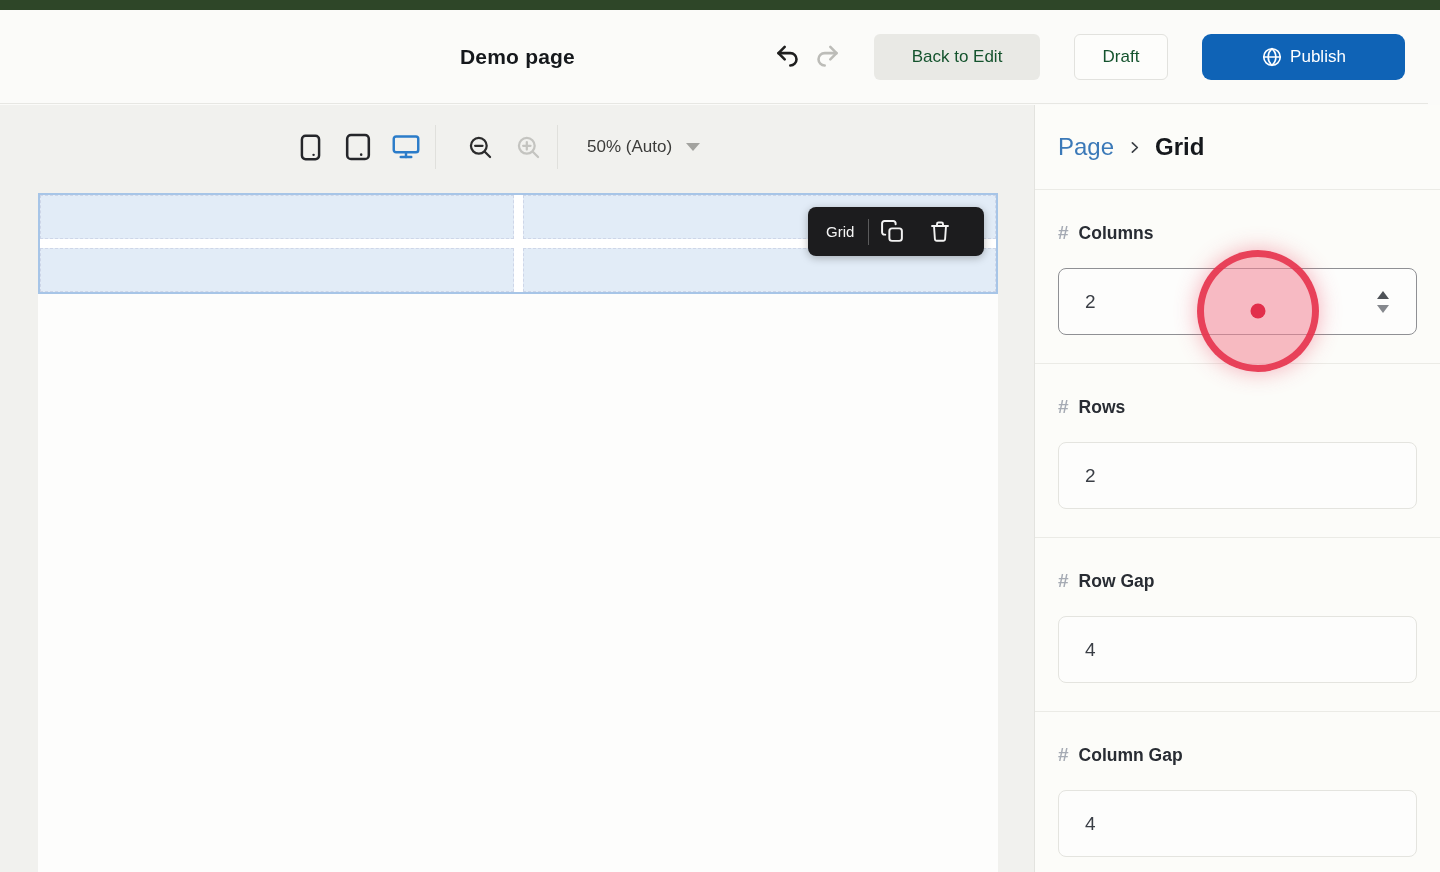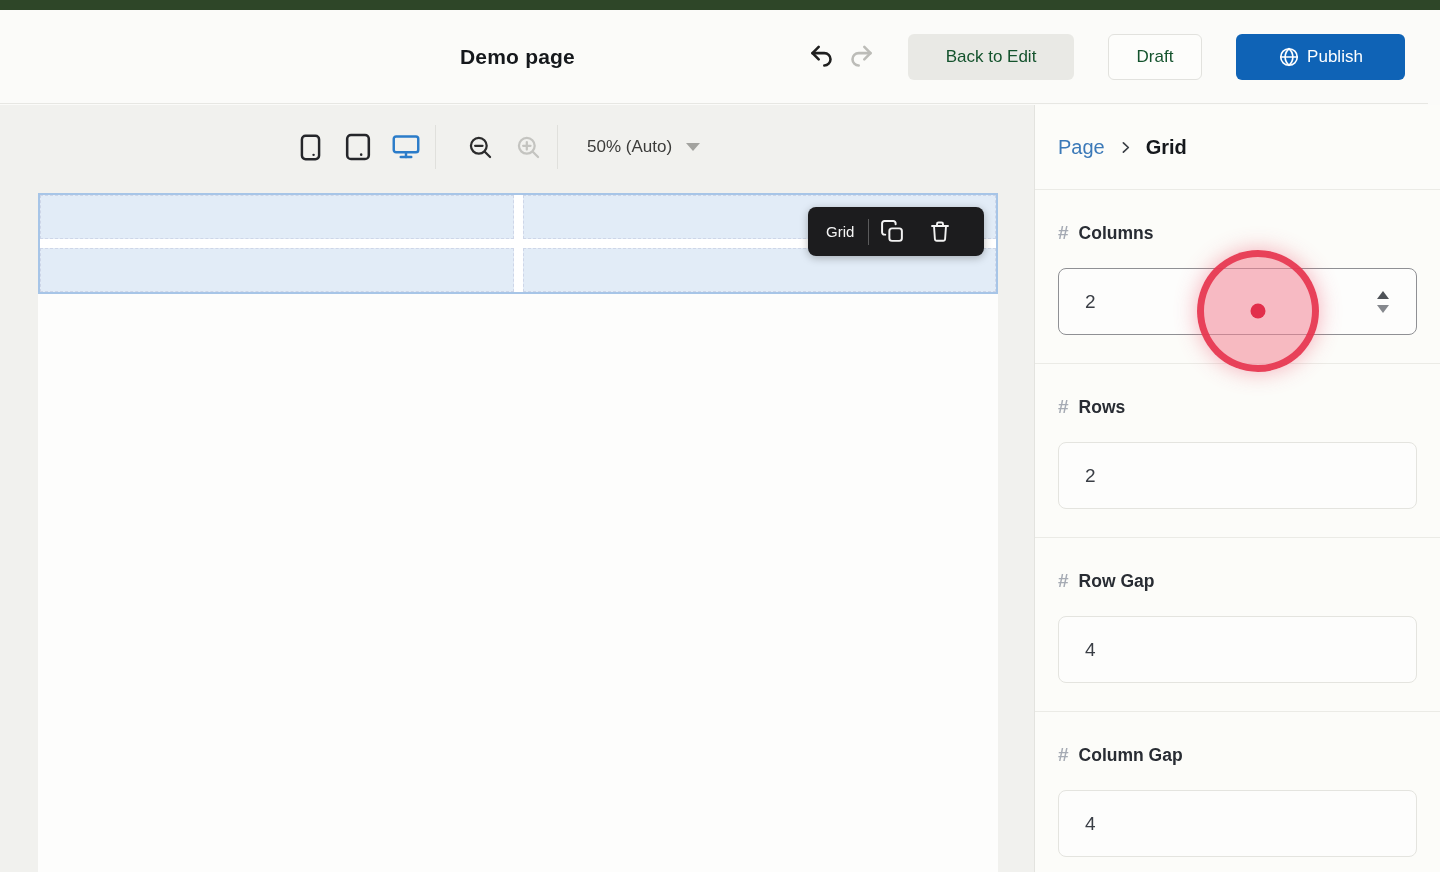--- a/index.html
+++ b/index.html
@@ -14,21 +14,21 @@
   .header-title { position:absolute; left:0; width:1035px; top:50%; transform:translateY(-50%);
     text-align:center; font-size:21px; font-weight:700; color:#15181c; letter-spacing:.2px; }
   .header-right { position:absolute; right:23px; top:50%; transform:translateY(-50%); display:flex; align-items:center; }
   .icon-btn { width:28px; height:28px; display:flex; align-items:center; justify-content:center; cursor:pointer; background:none; border:none; }
   .icon-btn.undo { margin-right:12px; }
   .icon-btn.redo { margin-right:33px; }
   .btn { height:46px; border-radius:6px; font-size:17px; display:flex; align-items:center; justify-content:center;
     cursor:pointer; border:none; font-family:inherit; }
   .btn-back { background:#e9e9e5; color:#14532d; width:166px; margin-right:34px; }
   .btn-draft { background:#fdfdfb; border:1px solid #e2e2de; color:#14532d; width:94px; margin-right:34px; }
-  .btn-publish { background:#0f63b6; color:#ffffff; width:169px; gap:7px; font-weight:500; }
+  .btn-publish { background:#0f63b6; color:#ffffff; width:203px; gap:7px; font-weight:500;border-radius:9px; }
 
   
   .main { position:absolute; top:105px; left:0; right:0; bottom:0; display:flex; }
   .canvas-area { width:1035px; position:relative; background:#f1f1ee; border-right:1px solid #e3e3df; overflow:hidden; }
 
   
   .canvas-toolbar { position:absolute; top:20px; left:286px; height:44px; display:flex; align-items:center; }
   .tb-btn { width:48px; height:44px; display:flex; align-items:center; justify-content:center; cursor:pointer; background:none; border:none; }
   .tb-div { width:1px; height:44px; background:#e0e0dc; margin:0 5px; }
   .tb-btn.zoom-out { margin-left:15px; }
@@ -45,21 +45,21 @@
 
   
   .element-toolbar { position:absolute; left:808px; top:102px; width:176px; height:49px; background:#1c1c1e;
     border-radius:8px; display:flex; align-items:center; box-shadow:0 2px 8px rgba(0,0,0,.28); z-index:5; }
   .et-label { color:#f5f5f5; font-size:15px; padding-left:18px; width:60px; }
   .et-div { width:1px; height:26px; background:rgba(255,255,255,.28); }
   .et-btn { width:47px; height:100%; display:flex; align-items:center; justify-content:center; cursor:pointer; background:none; border:none; }
 
   
   .sidebar { flex:1; background:#fcfcf9; position:relative; overflow:hidden; }
-  .breadcrumb { height:85px; display:flex; align-items:center; gap:12px; padding-left:23px; border-bottom:1px solid #ebebe6; font-size:20px; }
+  .breadcrumb { height:85px; display:flex; align-items:center; gap:12px; padding-left:23px; border-bottom:1px solid #ebebe6; font-size:24px; }
   .bc-parent { color:#3b79b8; cursor:pointer; }
   .bc-current { color:#15181c; font-weight:700; }
 
   .field-section { padding:32px 23px 28px; }
   .field-section.bordered { border-bottom:1px solid #ebebe6; }
   .field-label-row { display:flex; align-items:center; gap:10px; height:22px; }
   .hash { color:#a6abb4; font-size:19px; font-weight:600; }
   .field-label { color:#282c33; font-size:17.5px; font-weight:700; }
   .field-input-wrap { margin-top:24px; position:relative; }
   .field-input { width:100%; height:67px; border:1px solid #e4e4df; border-radius:8px; background:#fdfdfc;

